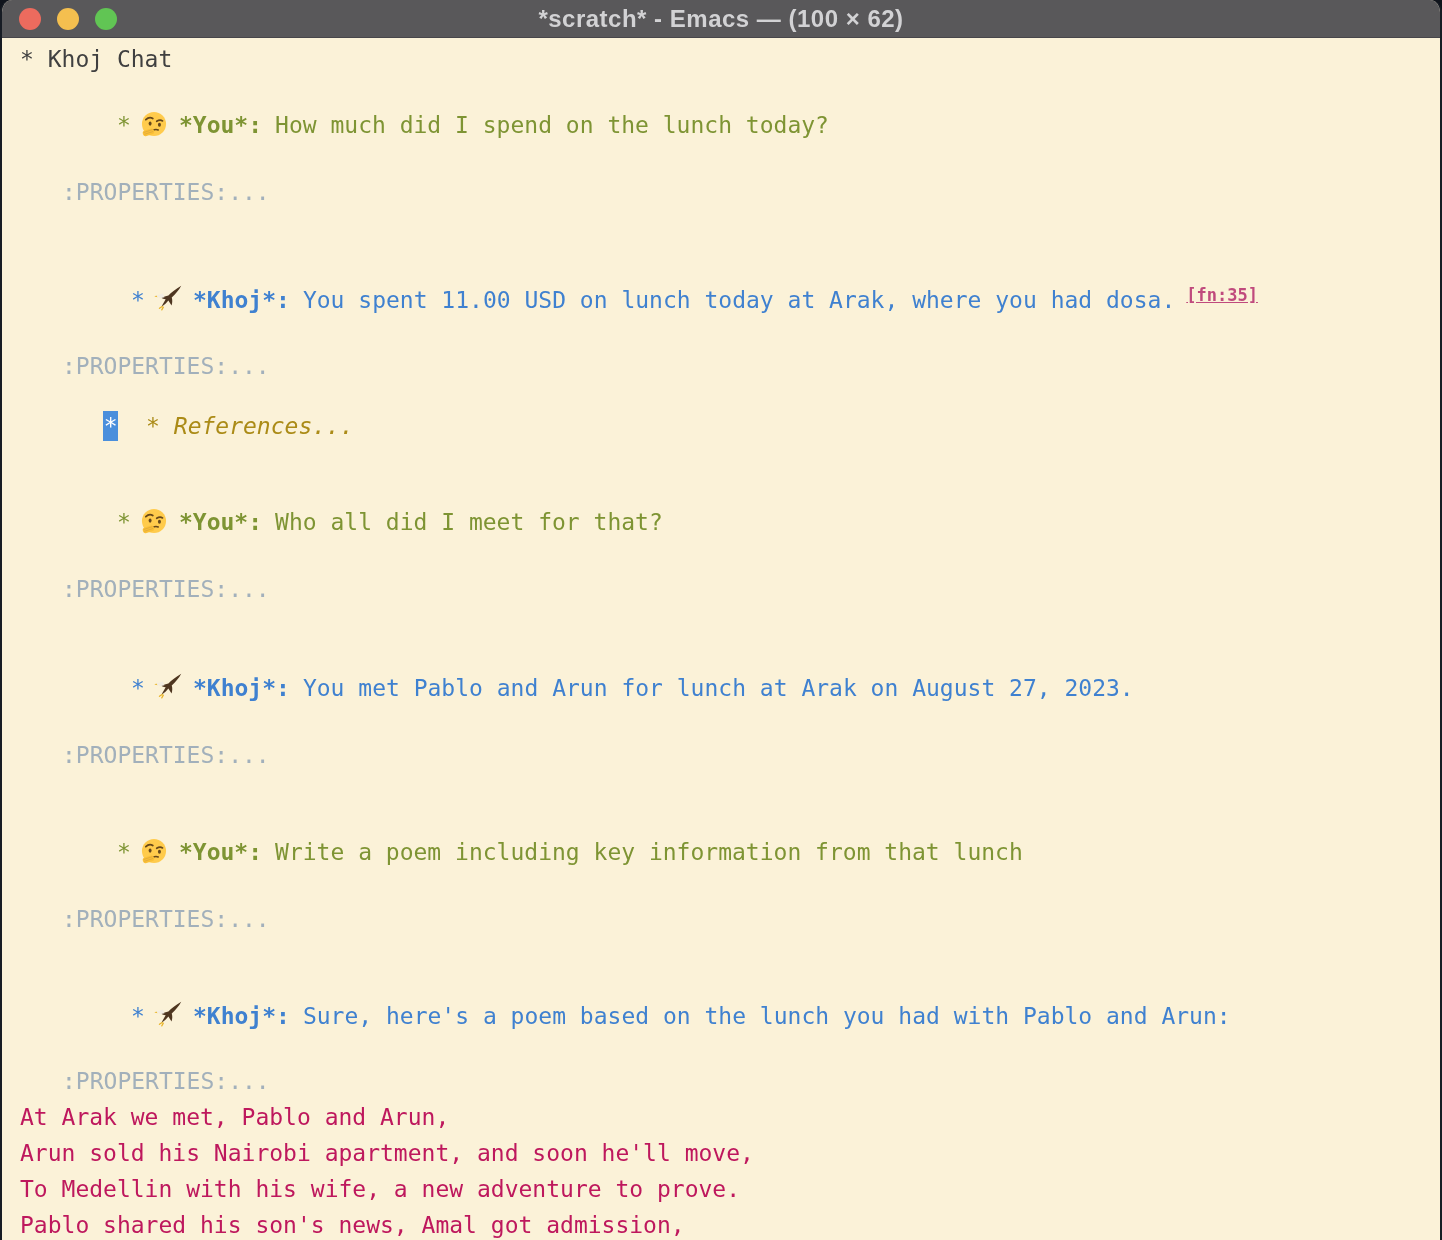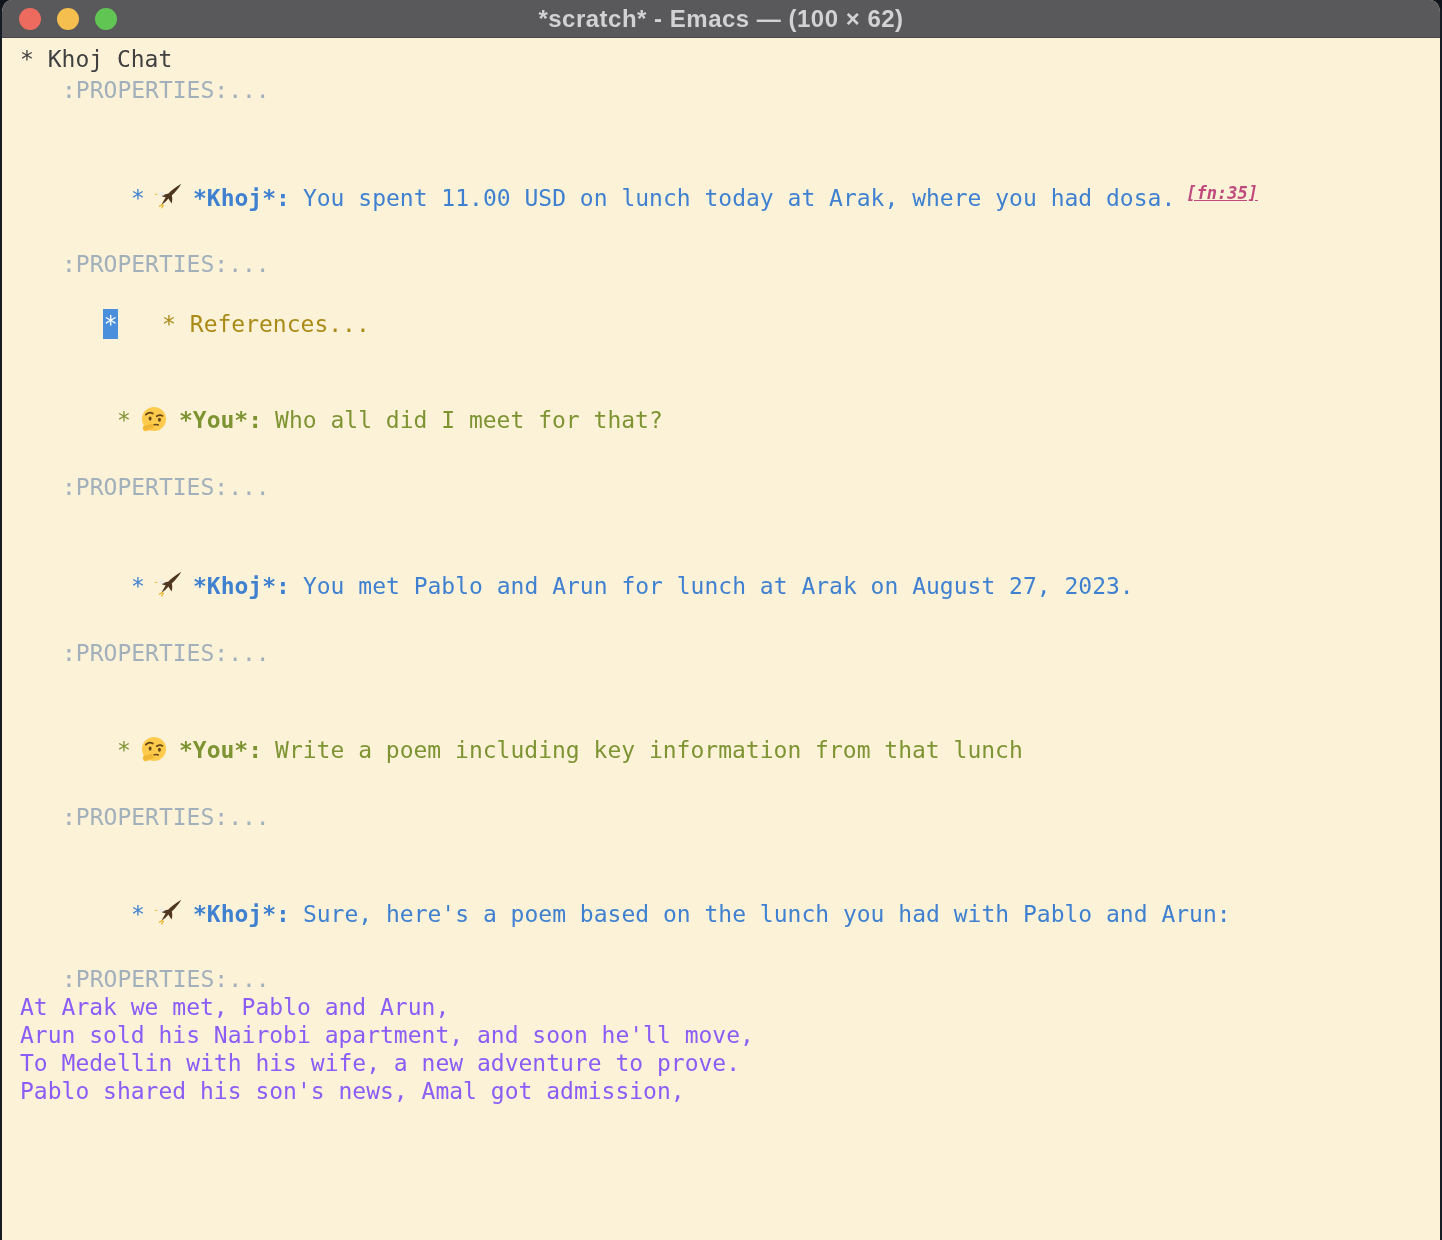--- a/index.html
+++ b/index.html
@@ -51,28 +51,27 @@
   .turn.khoj .bullet, .turn.khoj .speaker, .turn.khoj .text { color:#3f81d0; }
   .speaker { font-weight:bold; }
   .emoji { display:inline-block; width:28px; height:28px; vertical-align:-5px; margin:0 11px 0 9px; }
   .text { margin-left:13px; }
   .props { color:#a2b0bb; padding-left:42px; }
   .refs  { color:#ab8b17; }
   .cursor-block {
     display:inline-block; background:#4a8fdc; color:#ffffff;
     width:15px; text-align:center;
   }
-  .ref-heading { margin-left:44px; }
+  .ref-heading { margin-left:28px;font-style:italic; }
   .footnote {
     color:#c04a7d; font-size:17px; font-weight:bold;
     text-decoration:underline; vertical-align:7px; margin-left:11px;
     cursor:pointer;
-    font-style:italic;
   }
-  .body-line { color:#8b5cf6; }
+  .body-line { color:#be185d;margin-top:8px; }
 </style>
 </head>
 <body>
 
 <svg width="0" height="0" style="position:absolute">
   <defs>
     <g id="thinking-face-g">
       <circle cx="18" cy="18" r="15.5" fill="#ffcb4c"></circle>
       <path d="M7.5 12.5 q4.5 -4.5 9 -1.5" stroke="#65471b" stroke-width="2.2" fill="none" stroke-linecap="round"></path>
       <path d="M21.5 14.5 q4 -2.5 7.5 -0.5" stroke="#65471b" stroke-width="2.2" fill="none" stroke-linecap="round"></path>
@@ -101,20 +100,25 @@
       <div class="light yellow"></div>
       <div class="light green"></div>
     </div>
     <div class="title">*scratch* - Emacs  —  (100 × 62)</div>
   </div>
 
   <div class="buffer">
 
     <div class="row lh30 doc-heading">* Khoj Chat</div>
 
+    <div class="row lh34 turn you">
+      <span class="bullet">*</span><span class="emoji"><svg viewBox="0 0 36 36" width="28" height="28">
+            <use href="#thinking-face-g"></use>
+          </svg></span><span class="speaker">*You*:</span><span class="text">How much did I spend on the lunch today?</span>
+    </div>
     <div class="row lh32 props">:PROPERTIES:...</div>
     <div class="gap36"></div>
 
     <div class="row lh34 turn khoj">
       <span class="bullet">*</span><span class="emoji"><svg viewBox="0 0 36 36" width="28" height="28">
             <use href="#eagle-g"></use>
           </svg></span><span class="speaker">*Khoj*:</span><span class="text">You spent 11.00 USD on lunch today at Arak, where you had dosa.</span><span class="footnote">[fn:35]</span>
     </div>
     <div class="row lh30 props">:PROPERTIES:...</div>
     <div class="row lh30 refs">

